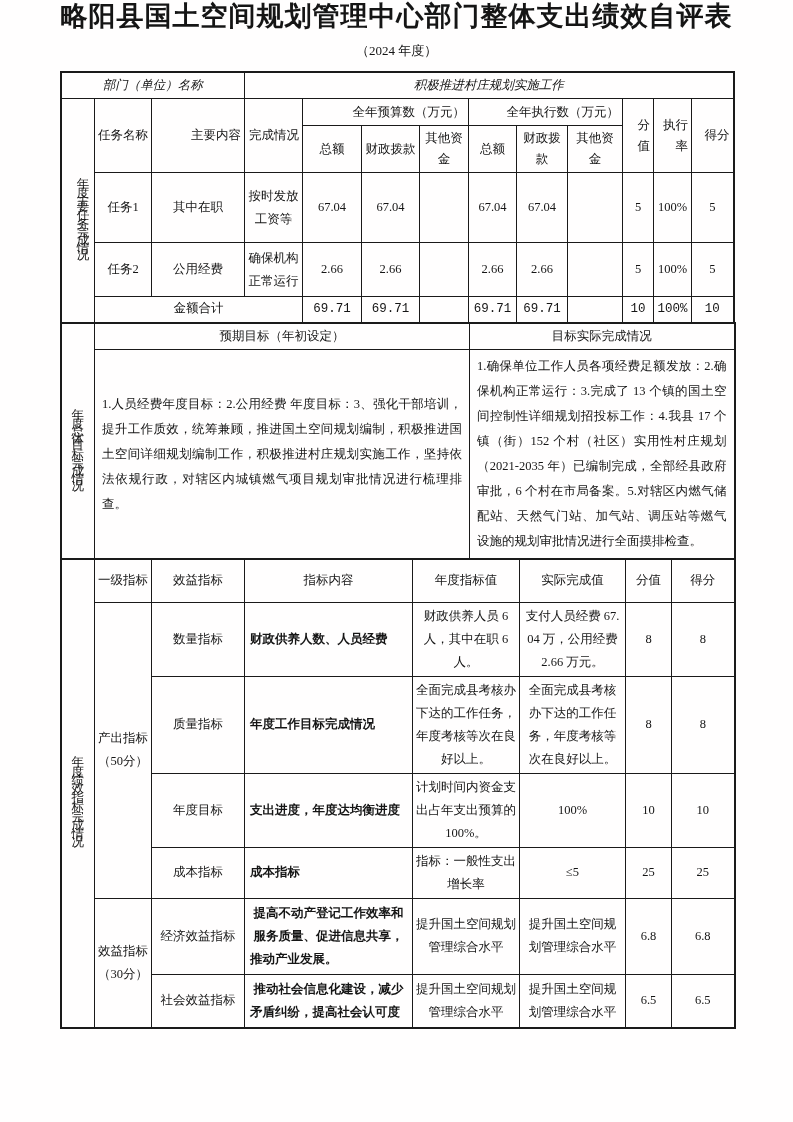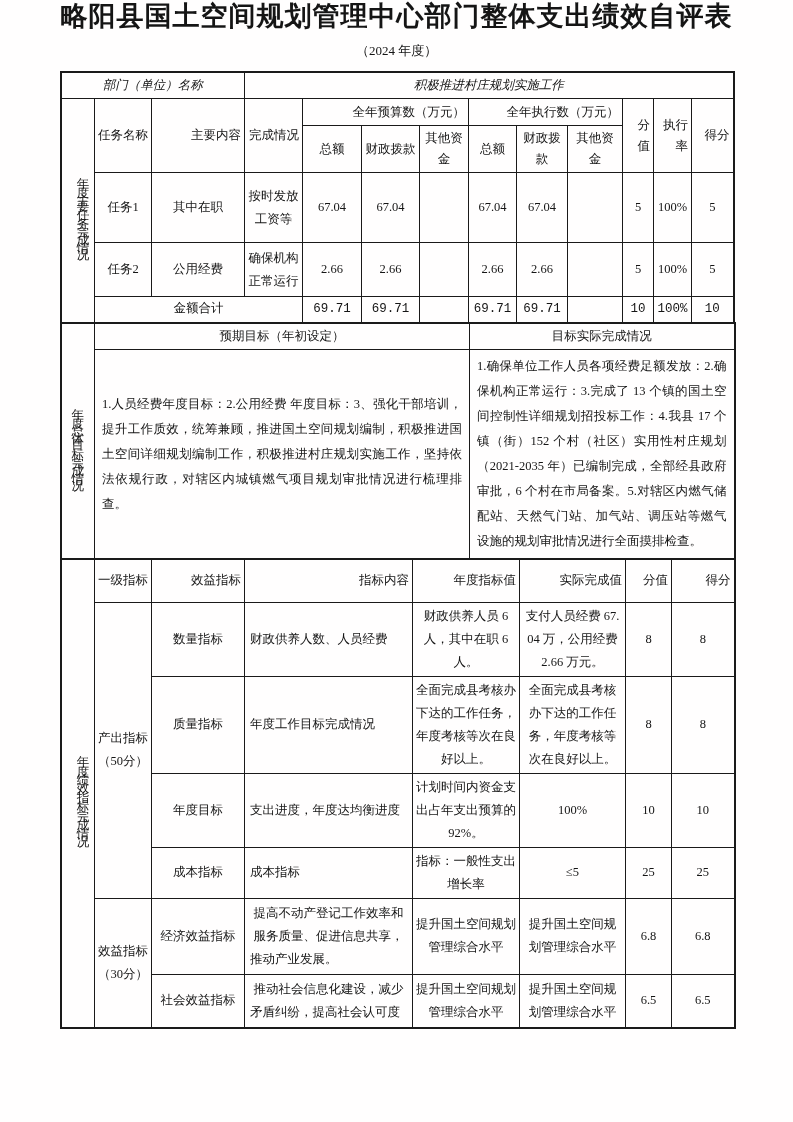--- a/index.html
+++ b/index.html
@@ -36,40 +36,40 @@
   table.t2, table.t3 { margin-top: -2px; }
   td {
     border: 1px solid #1a1a1a;
     text-align: center;
     vertical-align: middle;
     padding: 2px 3px;
     line-height: 21px;
     word-break: break-all;
     overflow: hidden;
   }
-  td.left  { text-align: justify; text-align-last: left; padding: 3px 5px; }
+  td.left  { text-align: justify; text-align-last: left; padding: 3px 5px; font-weight: bold; }
   td.longtext { text-align: justify; padding: 4px 7px; line-height: 25px; vertical-align: middle; margin-top: 18px; }
   td.wrapc { line-height: 23px; text-align: center; }
   .vtext {
     writing-mode: vertical-lr;
     display: inline-block;
     letter-spacing: 8px;
     line-height: 16px;
   }
   .vtext.sp9 { letter-spacing: 9px; }
   
   tr.r-dept   td { height: 23px; font-style: italic; }
   tr.r-ghead  td { height: 27px; text-align: right; }
   tr.r-shead  td { height: 38px; }
   tr.r-task1  td { height: 70px; }
   tr.r-task2  td { height: 54px; }
   tr.r-total  td { height: 23px; font-family: Liberation Mono, monospace; }
   tr.r-goalh  td { height: 23px; }
   tr.r-goalc  td { height: 190px; }
-  tr.r-indh   td { height: 43px; text-align: right; }
+  tr.r-indh   td { height: 43px; }
   tr.r-quant  td { height: 63px; }
   tr.r-qual   td { height: 92px; }
   tr.r-time   td { height: 62px; }
   tr.r-cost   td { height: 42px; }
   tr.r-econ   td { height: 68px; }
   tr.r-soc    td { height: 41px; }
 </style>
 </head>
 <body>
 
@@ -216,21 +216,21 @@
         <td>质量指标</td>
         <td class="left wrapc">年度工作目标完成情况</td>
         <td class="wrapc">全面完成县考核办下达的工作任务，年度考核等次在良好以上。</td>
         <td class="wrapc">全面完成县考核办下达的工作任务，年度考核等次在良好以上。</td>
         <td>8</td>
         <td>8</td>
       </tr>
       <tr class="r-time">
         <td>年度目标</td>
         <td class="left wrapc">支出进度，年度达均衡进度</td>
-        <td class="wrapc">计划时间内资金支出占年支出预算的 92%。</td>
+        <td class="wrapc">计划时间内资金支出占年支出预算的 100%。</td>
         <td class="wrapc">100%</td>
         <td>10</td>
         <td>10</td>
       </tr>
       <tr class="r-cost">
         <td>成本指标</td>
         <td class="left wrapc">成本指标</td>
         <td class="wrapc">指标：一般性支出增长率</td>
         <td class="wrapc">≤5</td>
         <td>25</td>

